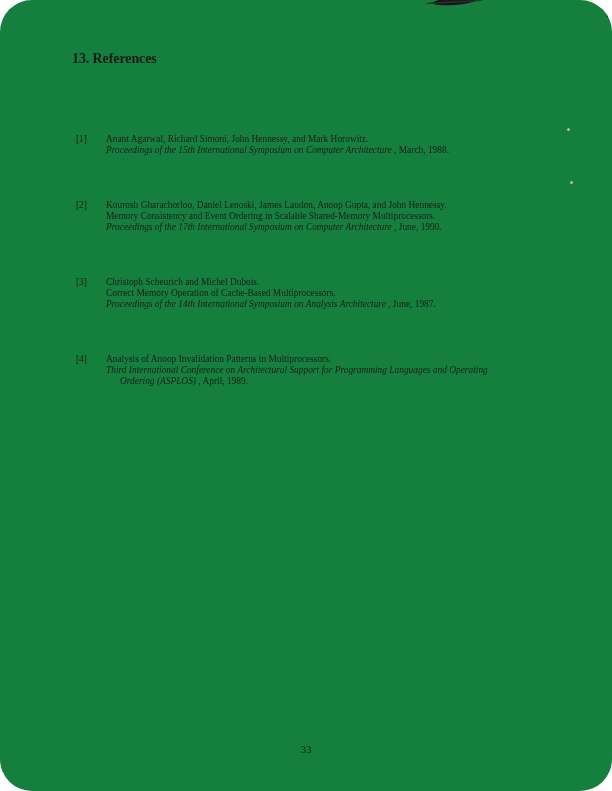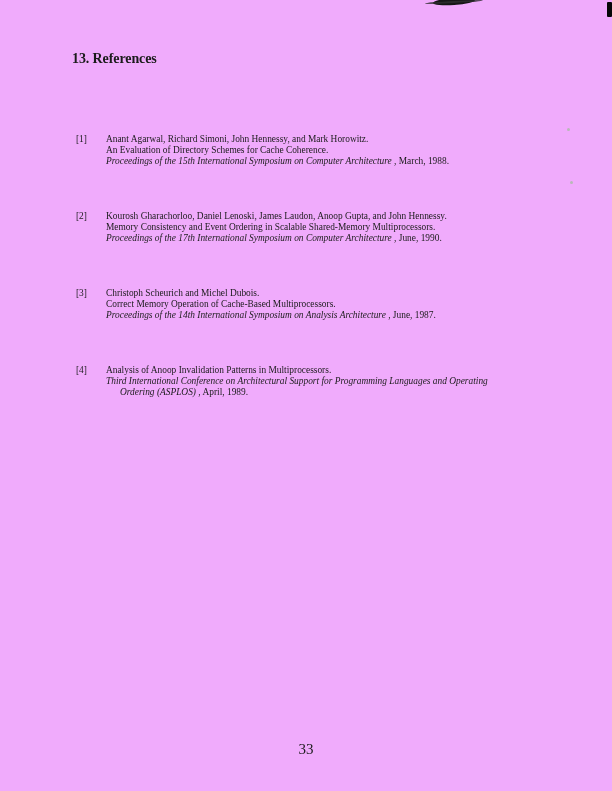--- a/index.html
+++ b/index.html
@@ -4,24 +4,25 @@
 <style>
   html, body {
     margin: 0;
     padding: 0;
     background: #ffffff;
   }
   .page {
     position: relative;
     width: 612px;
     height: 791px;
-    background: #f0abfc;
+    background: #15803d;
     overflow: hidden;
     font-family: "Liberation Serif", "DejaVu Serif", serif;
     color: #1b1b1b;
+    border-radius: 32px;
   }
   .heading {
     position: absolute;
     left: 72px;
     top: 51px;
     margin: 0;
     font-size: 14px;
     font-weight: bold;
     line-height: 16px;
     letter-spacing: -0.1px;
@@ -56,21 +57,21 @@
   }
   .venue-italic {
     font-style: italic;
   }
   .page-number {
     position: absolute;
     left: 0;
     top: 744px;
     width: 612px;
     text-align: center;
-    font-size: 15px;
+    font-size: 11px;
     line-height: 11px;
   }
   
   .scan-smudge {
     position: absolute;
     left: 433px;
     top: -2px;
     width: 42px;
     height: 7px;
     background: #161616;
@@ -117,21 +118,20 @@
   <div class="speck speck1"></div>
   <div class="speck speck2"></div>
 
   <h1 class="heading">13. References</h1>
 
   <div class="ref-list" id="ref-list">
       <div class="ref">
         <span class="ref-label">[1]</span>
         <div class="ref-body">
           <div class="ref-line">Anant Agarwal, Richard Simoni, John Hennessy, and Mark Horowitz.</div>
-          <div class="ref-line">An Evaluation of Directory Schemes for Cache Coherence.</div>
           <div class="ref-line"><span class="venue-italic">Proceedings of the 15th International Symposium on Computer Architecture</span><span> , March, 1988.</span></div>
         </div>
       </div>
       <div class="ref">
         <span class="ref-label">[2]</span>
         <div class="ref-body">
           <div class="ref-line">Kourosh Gharachorloo, Daniel Lenoski, James Laudon, Anoop Gupta, and John Hennessy.</div>
           <div class="ref-line">Memory Consistency and Event Ordering in Scalable Shared-Memory Multiprocessors.</div>
           <div class="ref-line"><span class="venue-italic">Proceedings of the 17th International Symposium on Computer Architecture</span><span> , June, 1990.</span></div>
         </div>

